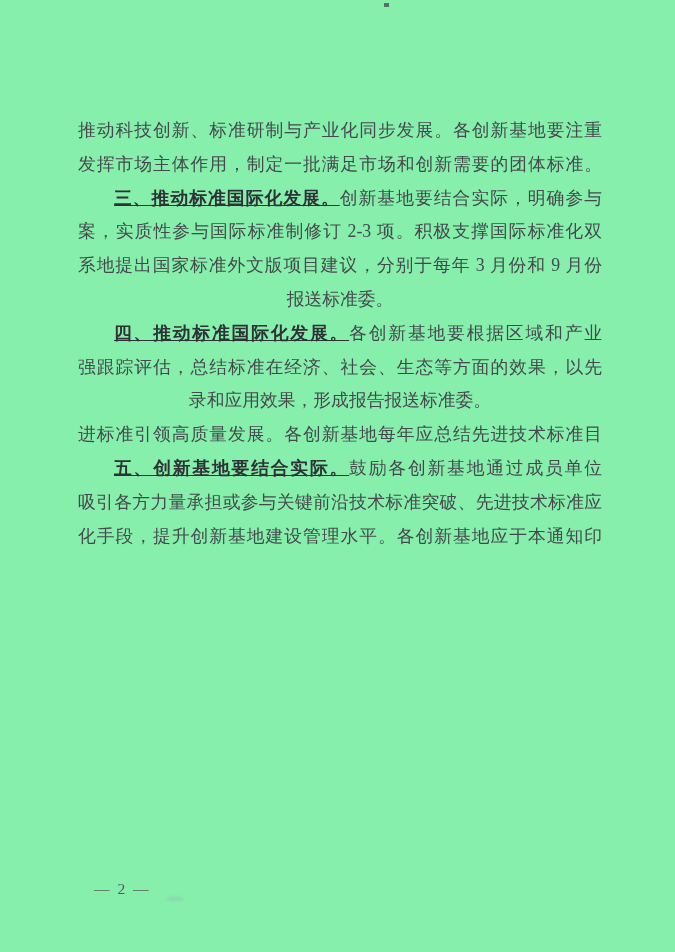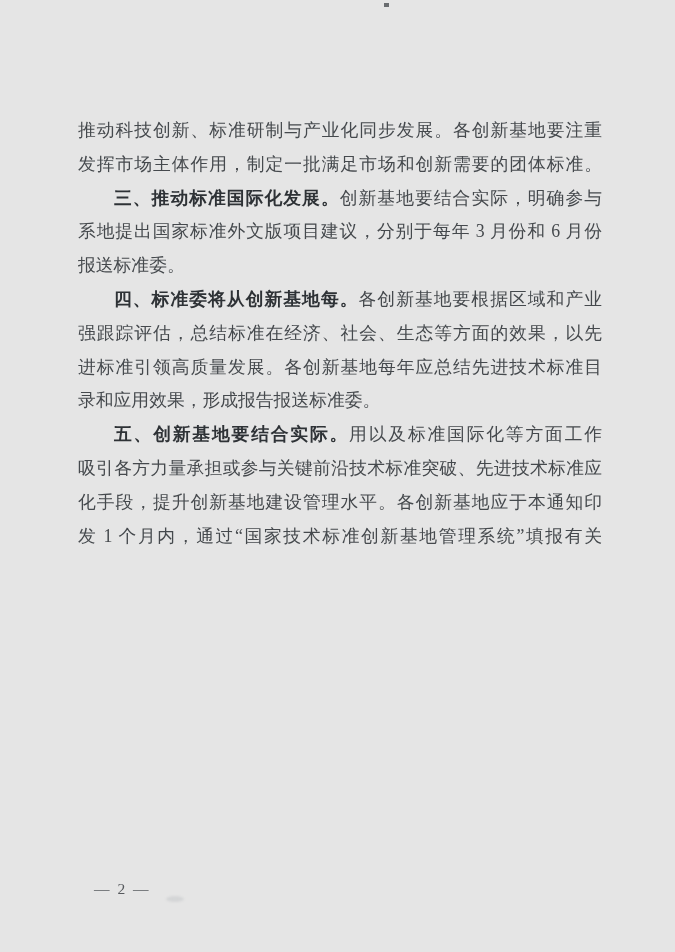--- a/index.html
+++ b/index.html
@@ -1,21 +1,21 @@
 <!DOCTYPE html>
 <html><head>
 <meta charset="utf-8">
 <style>
   html, body { margin: 0; padding: 0; background: #ffffff; }
 
   .page {
     position: relative;
     width: 675px;
     height: 952px;
-    background: #e5e5e5;
+    background: #86efac;
     overflow: hidden;
     font-family: "Liberation Serif", serif;
   }
 
   
   .artifact-dot {
     position: absolute;
     left: 384px;
     top: 3px;
     width: 5px;
@@ -41,38 +41,39 @@
     left: 78px;
     top: 114px;
     width: 524px;
     color: #45494d;
     font-size: 17.8px;
   }
 
   .line {
     height: 33.8px;
     line-height: 33.8px;
-    text-align: left;
+    text-align: center;
     overflow: visible;
   }
   .line.stretch {
     text-align: justify;
     text-align-last: justify;
     -moz-text-align-last: justify;
     text-justify: inter-character;
   }
   .line.indent {
     padding-left: 36px;
   }
 
   .seg { color: inherit; }
   .seg.bold {
     font-family: "Liberation Sans", sans-serif;
     font-weight: 700;
     color: #2e3236;
+    text-decoration: underline;
   }
 
   .pagenum {
     position: absolute;
     left: 94px;
     top: 878px;
     font-size: 15.5px;
     line-height: 22px;
     color: #56595d;
     letter-spacing: 2px;
@@ -81,26 +82,26 @@
 </style>
 </head>
 <body>
 
 <div class="page">
   <div class="artifact-dot"></div>
   <div class="textblock">
       <div class="line stretch"><span class="seg">推动科技创新、标准研制与产业化同步发展。各创新基地要注重</span></div>
       <div class="line stretch"><span class="seg">发挥市场主体作用，制定一批满足市场和创新需要的团体标准。</span></div>
       <div class="line stretch indent"><span class="seg bold">三、推动标准国际化发展。</span><span class="seg">创新基地要结合实际，明确参与</span></div>
-      <div class="line stretch"><span class="seg">系地提出国家标准外文版项目建议，分别于每年 3 月份和 6 月份</span></div>
+      <div class="line stretch"><span class="seg">案，实质性参与国际标准制修订 2-3 项。积极支撑国际标准化双</span></div>
+      <div class="line stretch"><span class="seg">系地提出国家标准外文版项目建议，分别于每年 3 月份和 9 月份</span></div>
       <div class="line"><span class="seg">报送标准委。</span></div>
-      <div class="line stretch indent"><span class="seg bold">四、标准委将从创新基地每。</span><span class="seg">各创新基地要根据区域和产业</span></div>
+      <div class="line stretch indent"><span class="seg bold">四、推动标准国际化发展。</span><span class="seg">各创新基地要根据区域和产业</span></div>
       <div class="line stretch"><span class="seg">强跟踪评估，总结标准在经济、社会、生态等方面的效果，以先</span></div>
+      <div class="line"><span class="seg">录和应用效果，形成报告报送标准委。</span></div>
       <div class="line stretch"><span class="seg">进标准引领高质量发展。各创新基地每年应总结先进技术标准目</span></div>
-      <div class="line"><span class="seg">录和应用效果，形成报告报送标准委。</span></div>
-      <div class="line stretch indent"><span class="seg bold">五、创新基地要结合实际。</span><span class="seg">用以及标准国际化等方面工作</span></div>
+      <div class="line stretch indent"><span class="seg bold">五、创新基地要结合实际。</span><span class="seg">鼓励各创新基地通过成员单位</span></div>
       <div class="line stretch"><span class="seg">吸引各方力量承担或参与关键前沿技术标准突破、先进技术标准应</span></div>
       <div class="line stretch"><span class="seg">化手段，提升创新基地建设管理水平。各创新基地应于本通知印</span></div>
-      <div class="line stretch"><span class="seg">发 1 个月内，通过“国家技术标准创新基地管理系统”填报有关</span></div>
     </div>
   <div class="pagenum">— 2 —</div>
   <div class="artifact-smudge"></div>
 </div>
 
 </body></html>

